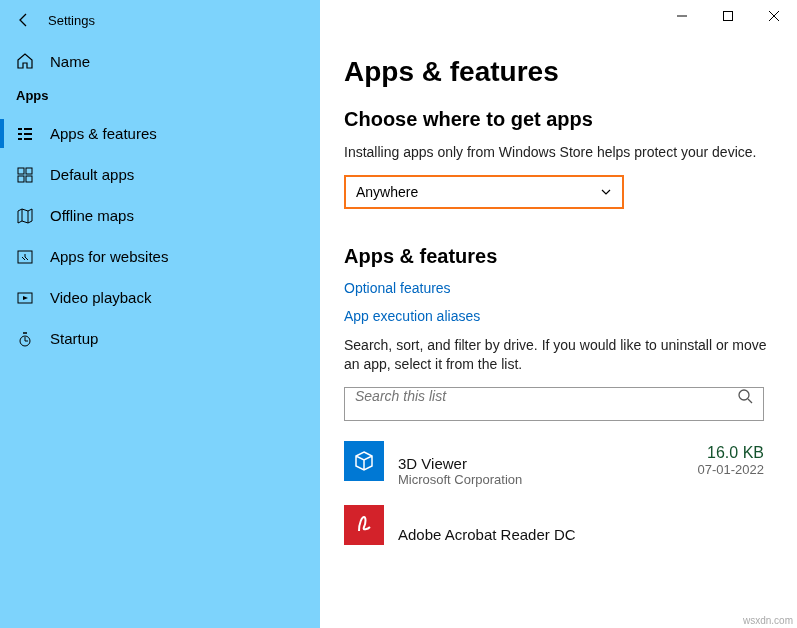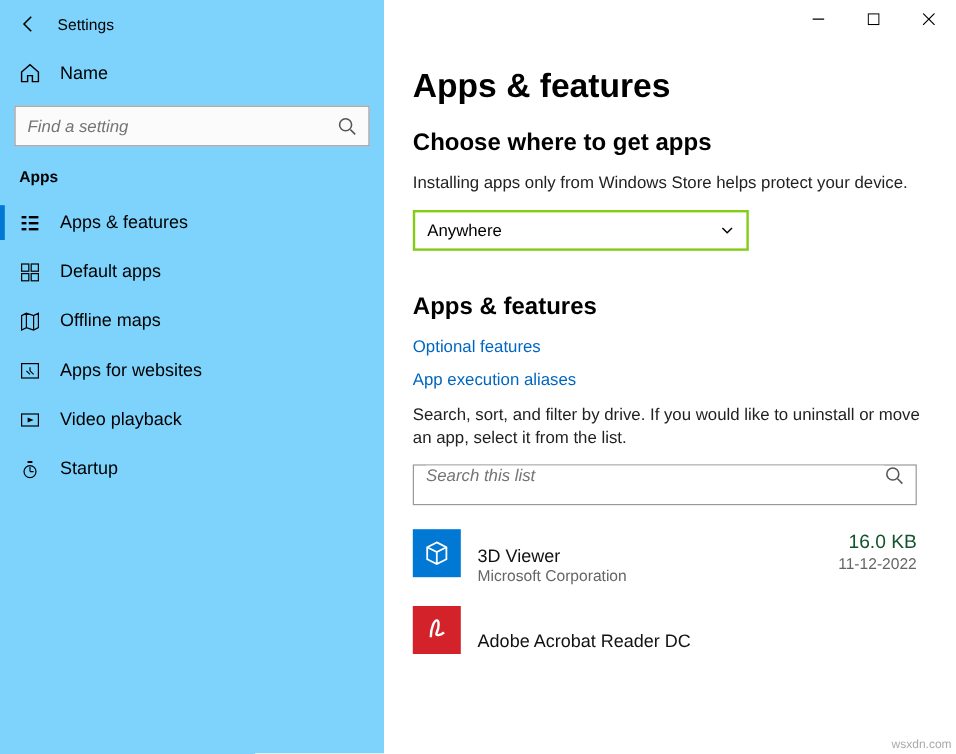--- a/index.html
+++ b/index.html
@@ -19,21 +19,21 @@
 .nav-item { display: flex; align-items: center; gap: 16px; padding: 12px 16px 12px 16px; cursor: pointer; font-size: 15px; position: relative; }
 .nav-item.active::before { content: ""; position: absolute; left: 0; top: 6px; bottom: 6px; width: 4px; background: #0078d4; }
 .nav-item .icon { width: 18px; display: flex; justify-content: center; }
 .right { flex: 1; background: #fff; display: flex; flex-direction: column; position: relative; }
 .winbtns { position: absolute; top: 0; right: 0; display: flex; }
 .winbtn { width: 46px; height: 32px; display: flex; align-items: center; justify-content: center; cursor: pointer; }
 .content { padding: 56px 24px 0 24px; overflow: hidden; }
 .h1 { font-size: 28px; font-weight: 600; margin-bottom: 20px; }
 .h2 { font-size: 20px; font-weight: 600; margin-bottom: 12px; }
 .body { font-size: 14px; color: #222; margin-bottom: 12px; line-height: 1.4; }
-.dropdown { width: 280px; height: 34px; border: 2px solid #84cc16; display: flex; align-items: center; justify-content: space-between; padding: 0 10px; font-size: 14px; cursor: pointer; margin-bottom: 36px; }
+.dropdown { width: 280px; height: 34px; border: 2px solid #f97316; display: flex; align-items: center; justify-content: space-between; padding: 0 10px; font-size: 14px; cursor: pointer; margin-bottom: 36px; }
 .link { color: #0067c0; font-size: 14px; display: block; margin: 8px 0 12px; cursor: pointer; }
 .applist-search { width: 420px; height: 34px; border: 1px solid #999; display: flex; align-items: flex-start; padding: 0 10px; margin: 8px 0 14px; }
 .applist-search input { border: none; outline: none; flex: 1; font-size: 14px; font-style: italic; color: #666; }
 .sortrow { display: flex; gap: 26px; font-size: 14px; color: #555; margin-bottom: 18px; }
 .sortrow .grp { display: flex; gap: 4px; align-items: center; cursor: pointer; }
 .sortrow .val { color: #111; }
 .app-row { display: flex; align-items: center; gap: 14px; margin-bottom: 18px; width: 420px; }
 .app-icon { width: 40px; height: 40px; display: flex; align-items: center; justify-content: center; }
 .app-info { flex: 1; margin-top: 20px; }
 .app-name { font-size: 15px; color: #111; }
@@ -59,31 +59,20 @@
 
   <div class="home-row">
     <span class="icon">
       <svg width="18" height="18" viewBox="0 0 18 18">
           <path d="M2 8 L9 2 L16 8 V16 H11 V11 H7 V16 H2 Z" stroke="#000" stroke-width="1.2" fill="none"></path>
         </svg>
     </span>
     <span class="label">Name</span>
   </div>
 
-  <div class="search-wrap">
-    <div class="search">
-      <input type="text" placeholder="Find a setting" style="">
-      <span class="icon">
-        <svg width="16" height="16" viewBox="0 0 16 16">
-            <circle cx="7" cy="7" r="5" stroke="#555" stroke-width="1.3" fill="none"></circle>
-            <line x1="11" y1="11" x2="15" y2="15" stroke="#555" stroke-width="1.3"></line>
-          </svg>
-      </span>
-    </div>
-  </div>
 
   <div class="section-label">Apps</div>
 
   <div class="nav">
     <div class="nav-item active">
       <span class="icon">
           <svg width="16" height="16" viewBox="0 0 16 16">
             <rect x="1" y="2" width="4" height="2" fill="#000"></rect>
             <rect x="1" y="7" width="4" height="2" fill="#000"></rect>
             <rect x="1" y="12" width="4" height="2" fill="#000"></rect>
@@ -197,21 +186,21 @@
         <svg width="24" height="24" viewBox="0 0 24 24">
             <path d="M12 3 L20 7 V17 L12 21 L4 17 V7 Z M4 7 L12 11 L20 7 M12 11 V21" stroke="#fff" fill="none" stroke-width="1.5"></path>
           </svg>
       </div>
       <div class="app-info">
         <div class="app-name">3D Viewer</div>
         <div class="app-pub">Microsoft Corporation</div>
       </div>
       <div class="app-meta">
         <div class="app-size">16.0 KB</div>
-        <div class="app-date">11-12-2022</div>
+        <div class="app-date">07-01-2022</div>
       </div>
     </div>
 
     <div class="app-row">
       <div class="app-icon" style="background:#d3222a">
         <svg width="24" height="24" viewBox="0 0 24 24">
             <path d="M7 18 C 7 10, 10 4, 12 4 C 14 4, 14 10, 12 14 C 10 18, 16 16, 18 14" stroke="#fff" fill="none" stroke-width="2"></path>
           </svg>
       </div>
       <div class="app-info">

